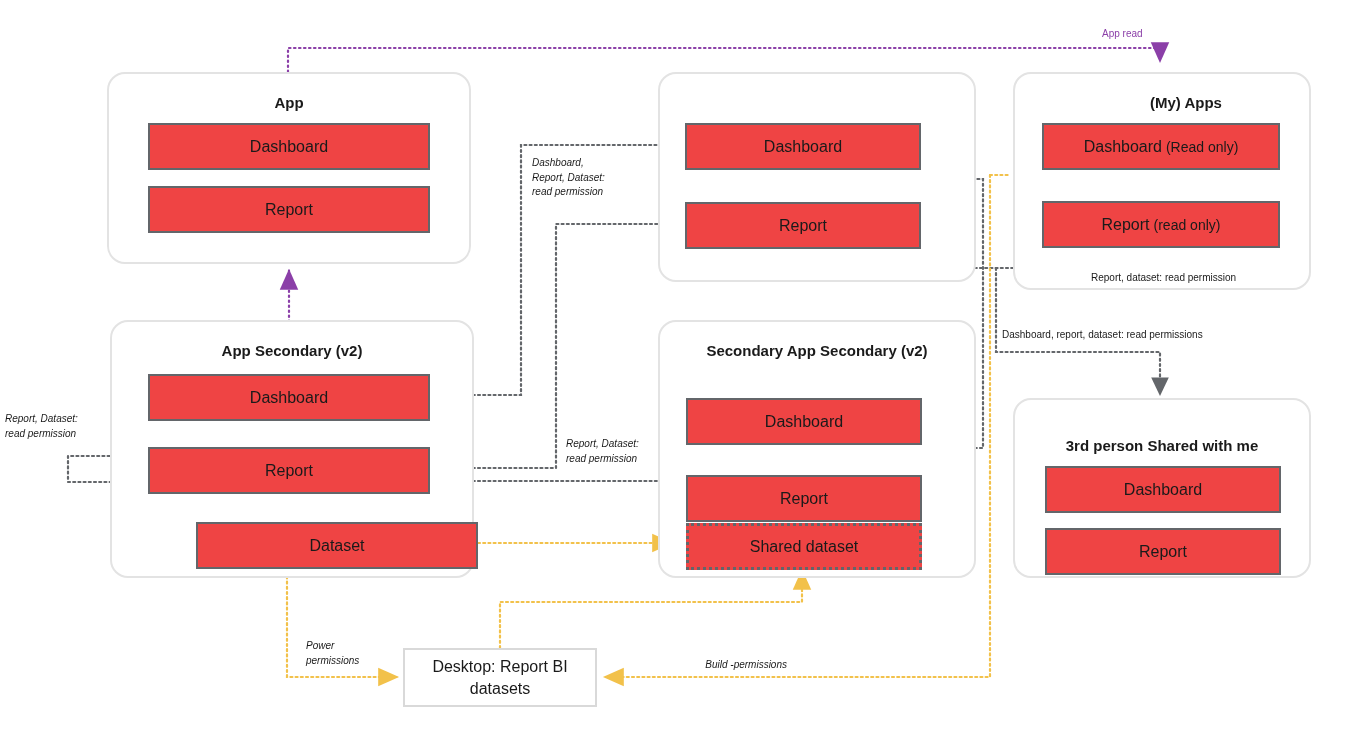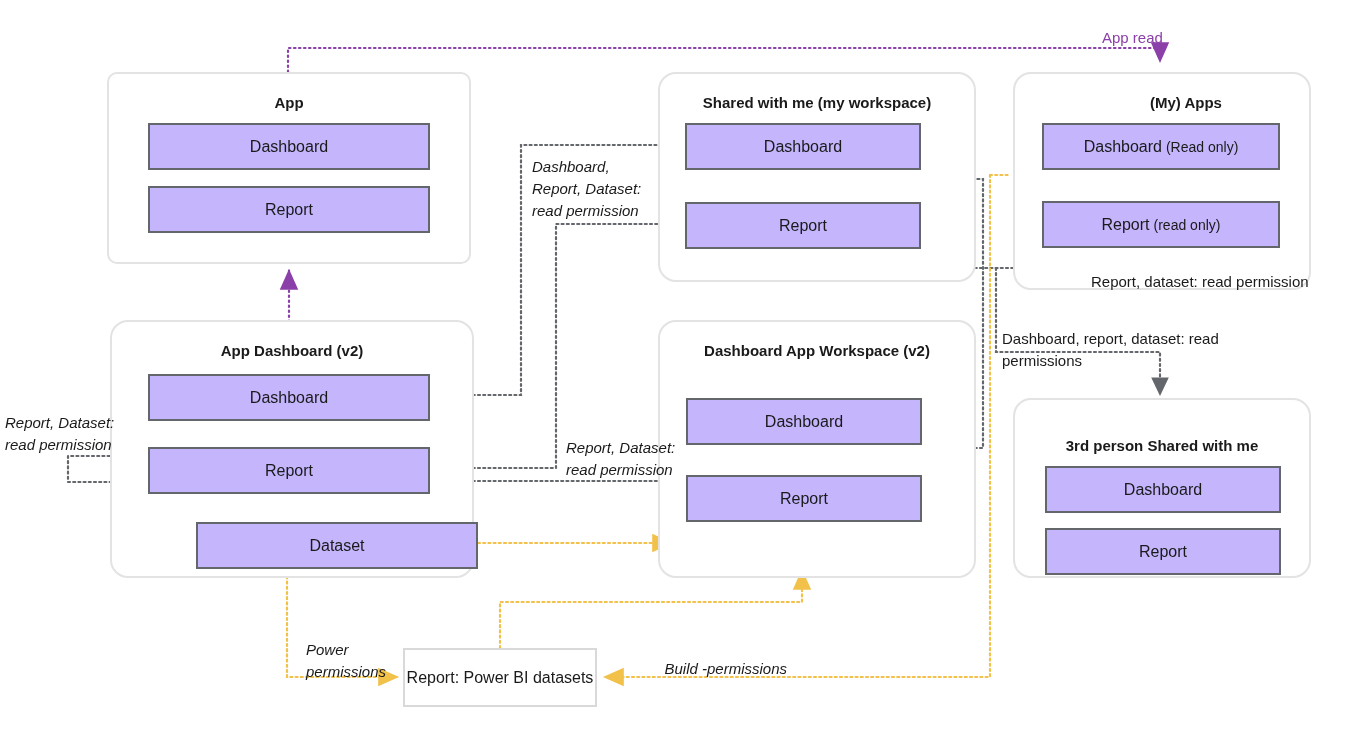--- a/index.html
+++ b/index.html
@@ -3,29 +3,29 @@
 <meta charset="utf-8">
 <style>
   html,body{margin:0;padding:0;background:#ffffff;}
   body{width:1350px;height:747px;font-family:"Liberation Sans",sans-serif;}
   #stage{position:relative;width:1350px;height:747px;overflow:hidden;background:#fff;}
   svg#wires{position:absolute;left:0;top:0;width:1350px;height:747px;}
 
   .group{position:absolute;border:2px solid #e3e3e3;border-radius:18px;background:#ffffff;box-sizing:border-box;}
   .group-title{position:absolute;left:0;right:0;text-align:center;font-weight:bold;font-size:15px;color:#1a1a1a;}
 
-  .item{position:absolute;border:2.5px solid #63666a;background:#c4b5fd;box-sizing:border-box;
+  .item{position:absolute;border:2.5px solid #63666a;background:#ef4444;box-sizing:border-box;
         display:flex;align-items:center;justify-content:center;font-size:16px;color:#1a1a1a;}
   .item.dotted{border:3px dotted #63666a;}
   .item .sub{font-size:14px;margin-left:4px;color:#1a1a1a;}
 
   .plain-box{position:absolute;border:2px solid #d9d9d9;background:#fff;box-sizing:border-box;
         display:flex;align-items:center;justify-content:center;text-align:center;font-size:16px;color:#1a1a1a;line-height:1.35;}
 
-  .lbl{position:absolute;font-size:15px;color:#1a1a1a;line-height:1.45;}
+  .lbl{position:absolute;font-size:10px;color:#1a1a1a;line-height:1.45;}
   .lbl.it{font-style:italic;}
   .lbl.purple{color:#8b3fa8;font-style:normal;}
 </style>
 </head>
 <body>
 
 <div id="stage">
 
   <svg id="wires" viewBox="0 0 1350 747">
     <defs>
@@ -116,32 +116,31 @@
     <g>
       <path d="M500,648 L500,602 L802,602 L802,570" fill="none" stroke="#f2c14a" stroke-width="2.2" stroke-dasharray="2 3.2" stroke-linecap="round" marker-end="url(#arrYellow)"></path>
     </g>
 
     <g>
       <path d="M990,175 L990,677 L604,677" fill="none" stroke="#f2c14a" stroke-width="2.2" stroke-dasharray="2 3.2" stroke-linecap="round" marker-end="url(#arrYellow)"></path>
       <path d="M990,175 L1010,175" fill="none" stroke="#f2c14a" stroke-width="2.2" stroke-dasharray="2 3.2" stroke-linecap="round"></path>
     </g>
   </svg>
 
-  <div class="group" style="left:107px;top:72px;width:364px;height:192px;border-radius:10px;">
+  <div class="group" style="left:107px;top:72px;width:364px;height:192px;">
     <div class="group-title" style="top:20px;">App</div>
     <div class="item" style="left:39px;top:49px;width:282px;height:47px;">
       <span>Dashboard</span>
     </div>
     <div class="item" style="left:39px;top:112px;width:282px;height:47px;">
       <span>Report</span>
     </div>
   </div>
 
   <div class="group" style="left:658px;top:72px;width:318px;height:210px;">
-    <div class="group-title" style="top:20px;">Shared with me (my workspace)</div>
     <div class="item" style="left:25px;top:49px;width:236px;height:47px;">
       <span>Dashboard</span>
     </div>
     <div class="item" style="left:25px;top:128px;width:236px;height:47px;">
       <span>Report</span>
     </div>
   </div>
 
   <div class="group" style="left:1013px;top:72px;width:298px;height:218px;">
     <div class="group-title" style="top:20px;padding-left:48px;">(My) Apps</div>
@@ -149,54 +148,57 @@
       <span>Dashboard</span>
       <span class="sub">(Read only)</span>
     </div>
     <div class="item" style="left:27px;top:127px;width:238px;height:47px;">
       <span>Report</span>
       <span class="sub">(read only)</span>
     </div>
   </div>
 
   <div class="group" style="left:110px;top:320px;width:364px;height:258px;">
-    <div class="group-title" style="top:20px;">App Dashboard (v2)</div>
+    <div class="group-title" style="top:20px;">App Secondary (v2)</div>
     <div class="item" style="left:36px;top:52px;width:282px;height:47px;">
       <span>Dashboard</span>
     </div>
     <div class="item" style="left:36px;top:125px;width:282px;height:47px;">
       <span>Report</span>
     </div>
     <div class="item" style="left:36px;top:200px;width:282px;height:47px;margin-left:48px;">
       <span>Dataset</span>
     </div>
   </div>
 
   <div class="group" style="left:658px;top:320px;width:318px;height:258px;">
-    <div class="group-title" style="top:20px;">Dashboard App Workspace (v2)</div>
+    <div class="group-title" style="top:20px;">Secondary App Secondary (v2)</div>
     <div class="item" style="left:26px;top:76px;width:236px;height:47px;">
       <span>Dashboard</span>
     </div>
     <div class="item" style="left:26px;top:153px;width:236px;height:47px;">
       <span>Report</span>
+    </div>
+    <div class="item dotted" style="left:26px;top:201px;width:236px;height:47px;">
+      <span>Shared dataset</span>
     </div>
   </div>
 
   <div class="group" style="left:1013px;top:398px;width:298px;height:180px;">
     <div class="group-title" style="top:26px;margin-top:11px;">3rd person Shared with me</div>
     <div class="item" style="left:30px;top:66px;width:236px;height:47px;">
       <span>Dashboard</span>
     </div>
     <div class="item" style="left:30px;top:128px;width:236px;height:47px;">
       <span>Report</span>
     </div>
   </div>
 
   <div class="plain-box" style="left:403px;top:648px;width:194px;height:59px;">
-    <span>Report: Power BI datasets</span>
+    <span>Desktop: Report BI datasets</span>
   </div>
 
   <div class="lbl purple" style="left:1102px;top:27px;">App read</div>
 
 
   <div class="lbl it" style="left:532px;top:156px;width:150px;white-space:pre-line;">Dashboard,
 Report, Dataset:
 read permission</div>
 
   <div class="lbl it" style="left:5px;top:412px;width:140px;white-space:pre-line;">Report, Dataset:

